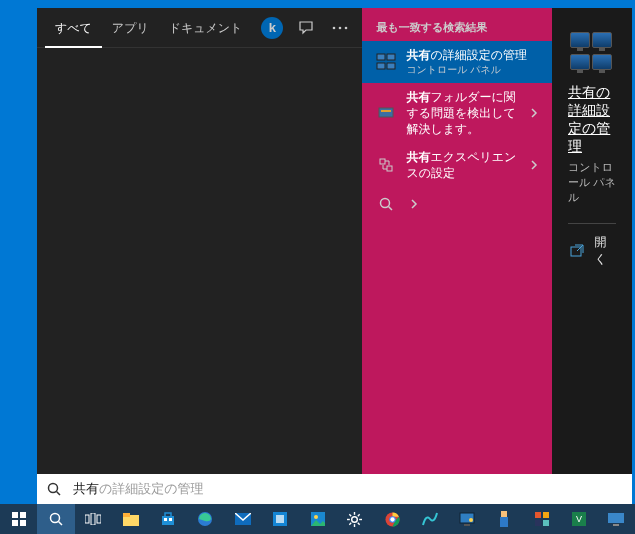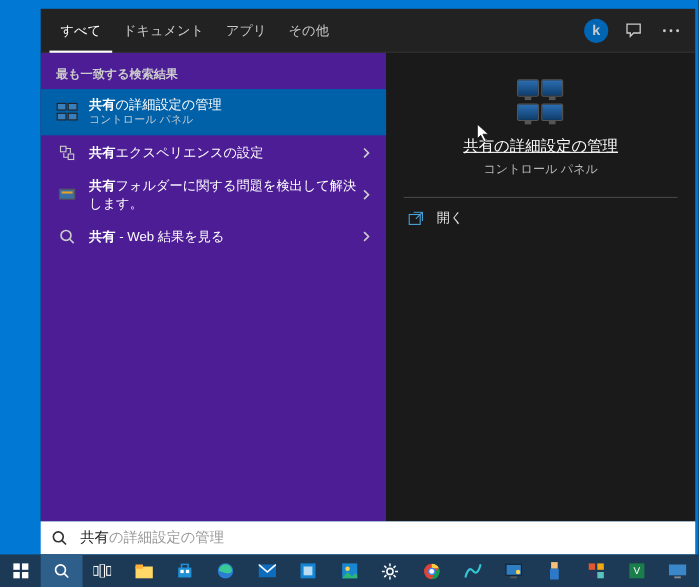--- a/index.html
+++ b/index.html
@@ -11,21 +11,20 @@
   overflow: hidden;
   font-size: 12px;
   color: #fff;
 }
 .panel {
   position: absolute;
   left: 37px; top: 8px;
   width: 595px; height: 466px;
   background: #222;
   display: flex;
-  flex-direction: column;
 }
 .tabs-row {
   display: flex;
   align-items: center;
   height: 40px;
   padding: 0 8px;
   border-bottom: 1px solid #333;
 }
 .tab {
   padding: 0 10px;
@@ -53,21 +52,21 @@
   display: flex; align-items: center; justify-content: center;
   font-size: 13px; font-weight: bold;
 }
 .body {
   flex: 1;
   display: flex;
   overflow: hidden;
 }
 .left {
   width: 314px;
-  background: #4c1d95;
+  background: #be185d;
   display: flex;
   flex-direction: column;
   padding-top: 6px;
 }
 .section-header {
   font-size: 11px;
   color: #ccc;
   font-weight: bold;
   padding: 6px 14px;
 }
@@ -147,20 +146,21 @@
   color: #b8b8b8;
   margin-bottom: 18px;
 }
 .hr {
   width: 100%;
   border-top: 1px solid #444;
 }
 .action-row {
   width: 100%;
   display: flex;
+  align-items: center;
   padding: 10px 2px;
   font-size: 12px;
   color: #e8e8e8;
 }
 .action-row .a-icon {
   width: 18px; height: 18px;
   margin-right: 10px;
   display:flex; align-items:center; justify-content:center;
   color: #4aa4db;
 }
@@ -194,30 +194,22 @@
 }
 .tb-item.active { background: #2e5e8a; }
 svg { display: block; }
 </style>
 </head>
 <body>
 
 <div class="panel">
   <div class="tabs-row">
     <div class="tab active">すべて</div>
+    <div class="tab">アプリ</div>
     <div class="tab">ドキュメント</div>
-    <div class="tab">アプリ</div>
-    <div class="tab">
-      <span>その他</span>
-      <span style="margin-left:4px;">
-        <svg width="8" height="8" viewBox="0 0 10 10">
-            <path d="M1 3 L5 7 L9 3" stroke="#ccc" fill="none" stroke-width="1.5"></path>
-          </svg>
-      </span>
-    </div>
     <div class="tabs-spacer"></div>
     <div class="header-icon">
       <div class="circle-k">k</div>
     </div>
     <div class="header-icon">
       <svg width="16" height="16" viewBox="0 0 16 16">
           <path d="M2 2 h12 v8 h-6 l-3 3 v-3 h-3 z" fill="none" stroke="#ccc" stroke-width="1.2"></path>
         </svg>
     </div>
     <div class="header-icon">
@@ -245,63 +237,60 @@
         <div class="text-slot">
           <div class="primary"><span class="bold-part">共有</span><span>の詳細設定の管理</span></div>
           <div class="secondary">コントロール パネル</div>
         </div>
       </div>
 
 
       <div class="item">
         <div class="icon-slot">
           <svg width="16" height="16" viewBox="0 0 16 16">
+              <rect x="1" y="3" width="14" height="9" fill="#3a6fa3" stroke="#555"></rect>
+              <rect x="3" y="5" width="10" height="2" fill="#e0a030"></rect>
+            </svg>
+        </div>
+        <div class="text-slot">
+          <div class="primary"><span class="bold-part">共有</span><span>フォルダーに関する問題を検出して解決します。</span></div>
+        </div>
+        <div class="chev">
+          <svg width="8" height="10" viewBox="0 0 8 10">
+              <path d="M2 1 L6 5 L2 9" stroke="#ccc" fill="none" stroke-width="1.5"></path>
+            </svg>
+        </div>
+      </div>
+
+      <div class="item">
+        <div class="icon-slot">
+          <svg width="16" height="16" viewBox="0 0 16 16">
               <rect x="2" y="2" width="5" height="5" fill="none" stroke="#ccc"></rect>
               <rect x="9" y="9" width="5" height="5" fill="none" stroke="#ccc"></rect>
               <path d="M7 4 L11 4 L11 8" stroke="#ccc" fill="none"></path>
               <path d="M5 8 L5 12 L9 12" stroke="#ccc" fill="none"></path>
             </svg>
         </div>
         <div class="text-slot">
           <div class="primary"><span class="bold-part">共有</span><span>エクスペリエンスの設定</span></div>
-        </div>
-        <div class="chev">
-          <svg width="8" height="10" viewBox="0 0 8 10">
-              <path d="M2 1 L6 5 L2 9" stroke="#ccc" fill="none" stroke-width="1.5"></path>
-            </svg>
-        </div>
-      </div>
-
-      <div class="item">
-        <div class="icon-slot">
-          <svg width="16" height="16" viewBox="0 0 16 16">
-              <rect x="1" y="3" width="14" height="9" fill="#3a6fa3" stroke="#555"></rect>
-              <rect x="3" y="5" width="10" height="2" fill="#e0a030"></rect>
-            </svg>
-        </div>
-        <div class="text-slot">
-          <div class="primary"><span class="bold-part">共有</span><span>フォルダーに関する問題を検出して解決します。</span></div>
         </div>
         <div class="chev">
           <svg width="8" height="10" viewBox="0 0 8 10">
               <path d="M2 1 L6 5 L2 9" stroke="#ccc" fill="none" stroke-width="1.5"></path>
             </svg>
         </div>
       </div>
 
 
       <div class="item">
         <div class="icon-slot">
           <svg width="14" height="14" viewBox="0 0 14 14">
               <circle cx="6" cy="6" r="4.5" fill="none" stroke="#ccc" stroke-width="1.5"></circle>
               <line x1="9.5" y1="9.5" x2="13" y2="13" stroke="#ccc" stroke-width="1.5"></line>
             </svg>
-        </div>
-        <div class="text-slot">
-          <div class="primary"><span class="bold-part">共有</span><span> - Web 結果を見る</span></div>
         </div>
         <div class="chev">
           <svg width="8" height="10" viewBox="0 0 8 10">
               <path d="M2 1 L6 5 L2 9" stroke="#ccc" fill="none" stroke-width="1.5"></path>
             </svg>
         </div>
       </div>
     </div>
 
     <div class="right">

